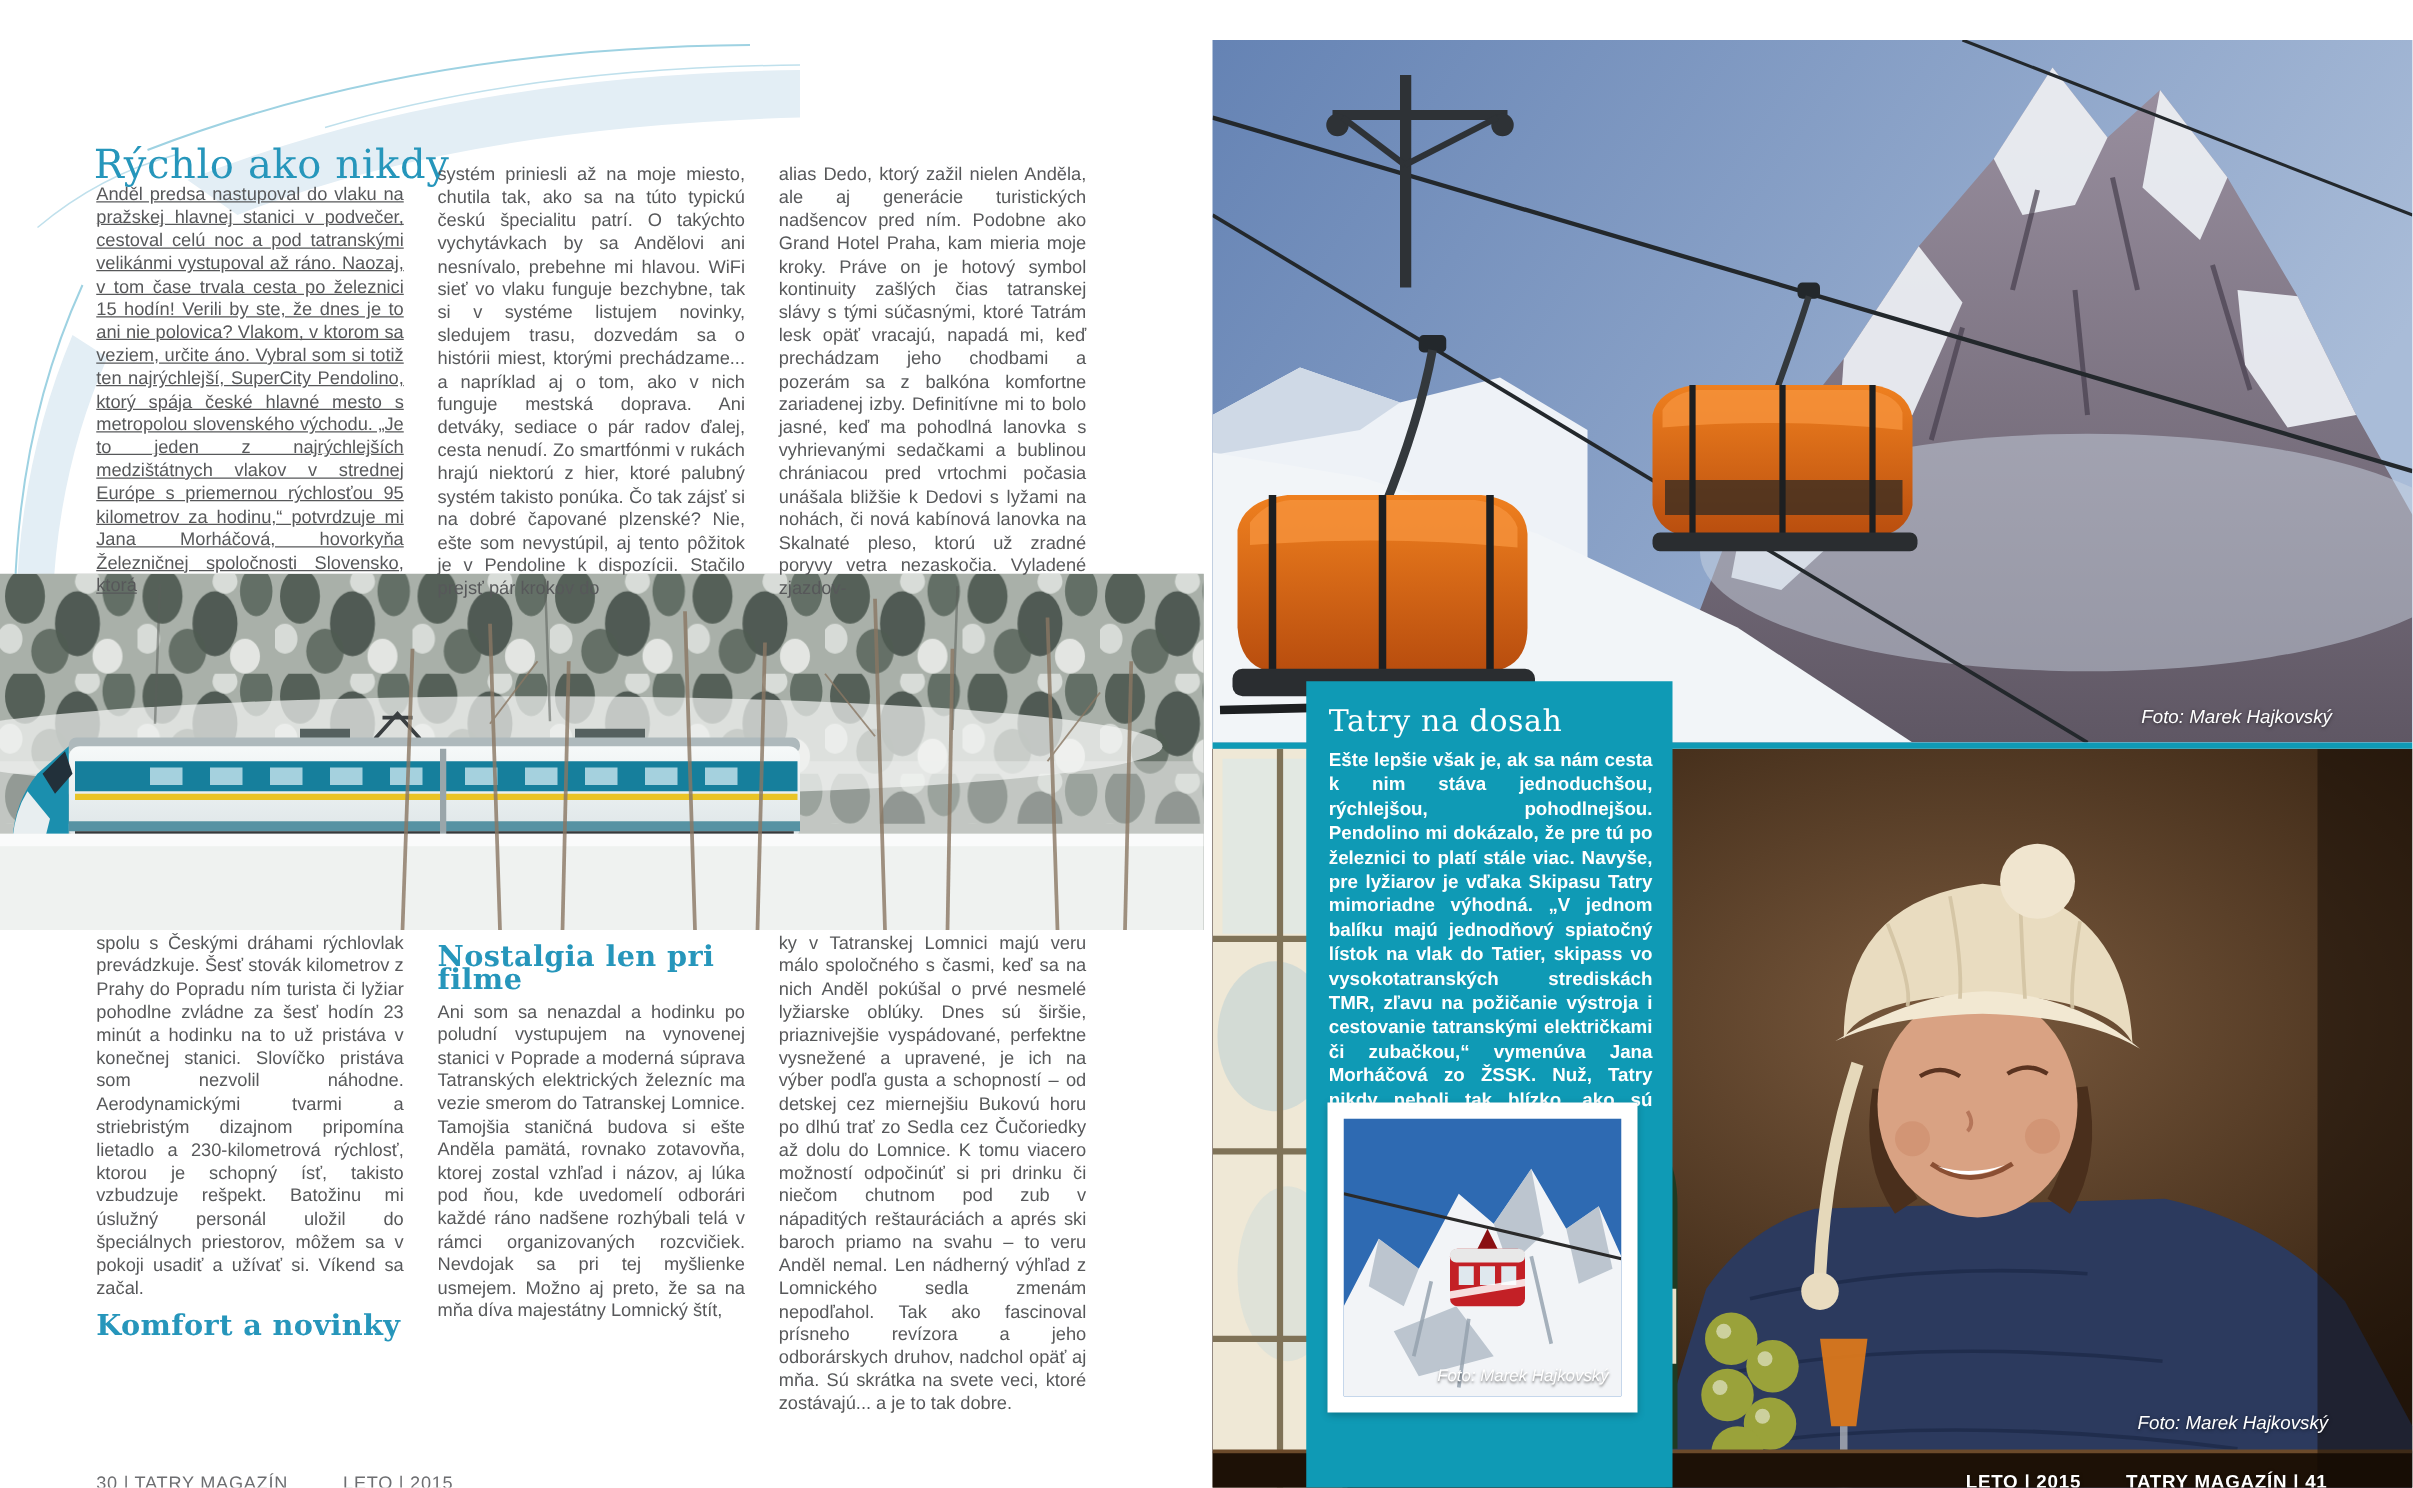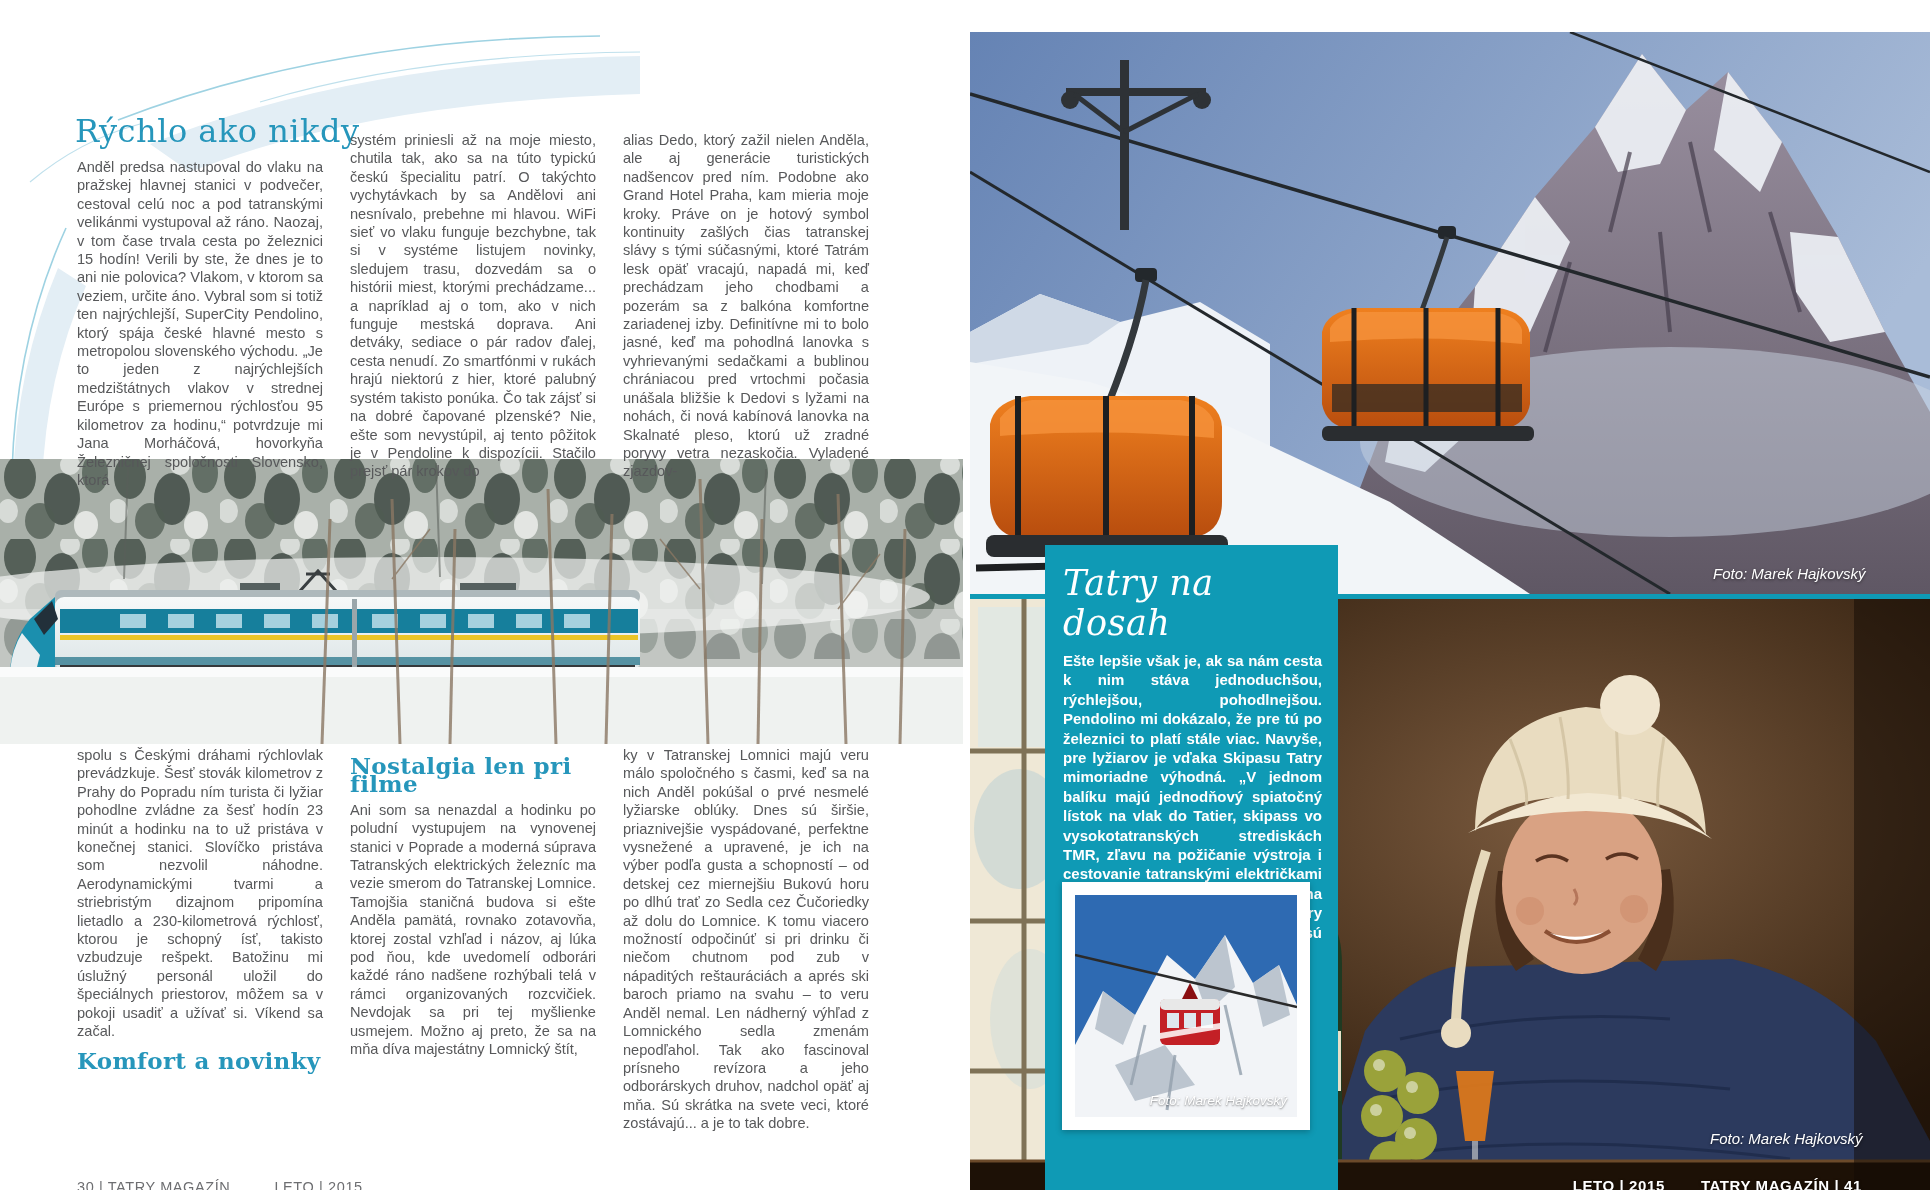--- a/index.html
+++ b/index.html
@@ -8,43 +8,43 @@
   .spread { position:relative; width:1930px; height:913px; background:#fff;margin-top:32px; }
 
   
   .deco { position:absolute; left:0; top:0; z-index:0; pointer-events:none; }
 
   
   .col { position:absolute; width:246px; color:#57585a; font-size:14.6px;
          line-height:18.4px; text-align:justify; z-index:2; }
   .c1 { left:77px; }  .c2 { left:350px; }  .c3 { left:623px; }
   .top-col { top:99px; }
-  .top-col-first { top:126px; }
+  .top-col-first { top:115px;text-decoration:underline; }
   .bottom-col { top:714px; }
 
   .article-title { position:absolute; left:75px; top:80px; z-index:2;
     font-family:"DejaVu Serif", serif; font-weight:400; font-size:32px;
     color:#2696bb; letter-spacing:0.5px; }
   .subhead { font-family:"DejaVu Serif", serif; font-weight:700; font-size:23px;
     color:#2696bb; margin:11px 0 7px 0; text-align:left; letter-spacing:0.3px; }
   .col p { margin:0; }
 
   
   .photo { position:absolute; overflow:hidden; z-index:1; }
   #train-photo    { left:0;    top:427px; width:963px; height:285px; background:#aab0aa; }
   #mountain-photo { left:970px; top:0;     width:960px; height:562px; background:#7d97c0; }
   #bar-photo      { left:970px; top:567px; width:960px; height:623px; background:#2a180e; }
   .divider-teal   { position:absolute; left:970px; top:562px; width:960px; height:5px;
                     background:#0f9ab5; z-index:2; }
 
   
   .info-box { position:absolute; left:1045px; top:513px; width:293px; height:677px;
     background:#0f9ab5; z-index:3; padding:18px 16px 0 18px; }
-  .info-box h3 { font-family:"DejaVu Serif", serif; font-weight:400; font-size:35px;
-    color:#ffffff; margin:0 0 8px 0; letter-spacing:0.5px;font-style:italic; }
+  .info-box h3 { font-family:"DejaVu Serif", serif; font-weight:400; font-size:24px;
+    color:#ffffff; margin:0 0 8px 0; letter-spacing:0.5px; }
   .info-box .box-body { color:#ffffff; font-size:15px; font-weight:700;
     line-height:19.4px; text-align:justify; }
   .polaroid { position:absolute; left:17px; top:337px; width:248px; height:248px;
     background:#ffffff; box-shadow:0 2px 6px rgba(0,0,0,.25); }
   .polaroid .inner { position:absolute; left:13px; top:13px; width:222px; height:222px;
     overflow:hidden; background:#2e6ab2; }
 
   
   .credit { position:absolute; z-index:4; color:#ffffff; font-style:italic;
     font-size:15px; text-shadow:0 1px 3px rgba(0,0,0,.55); }

